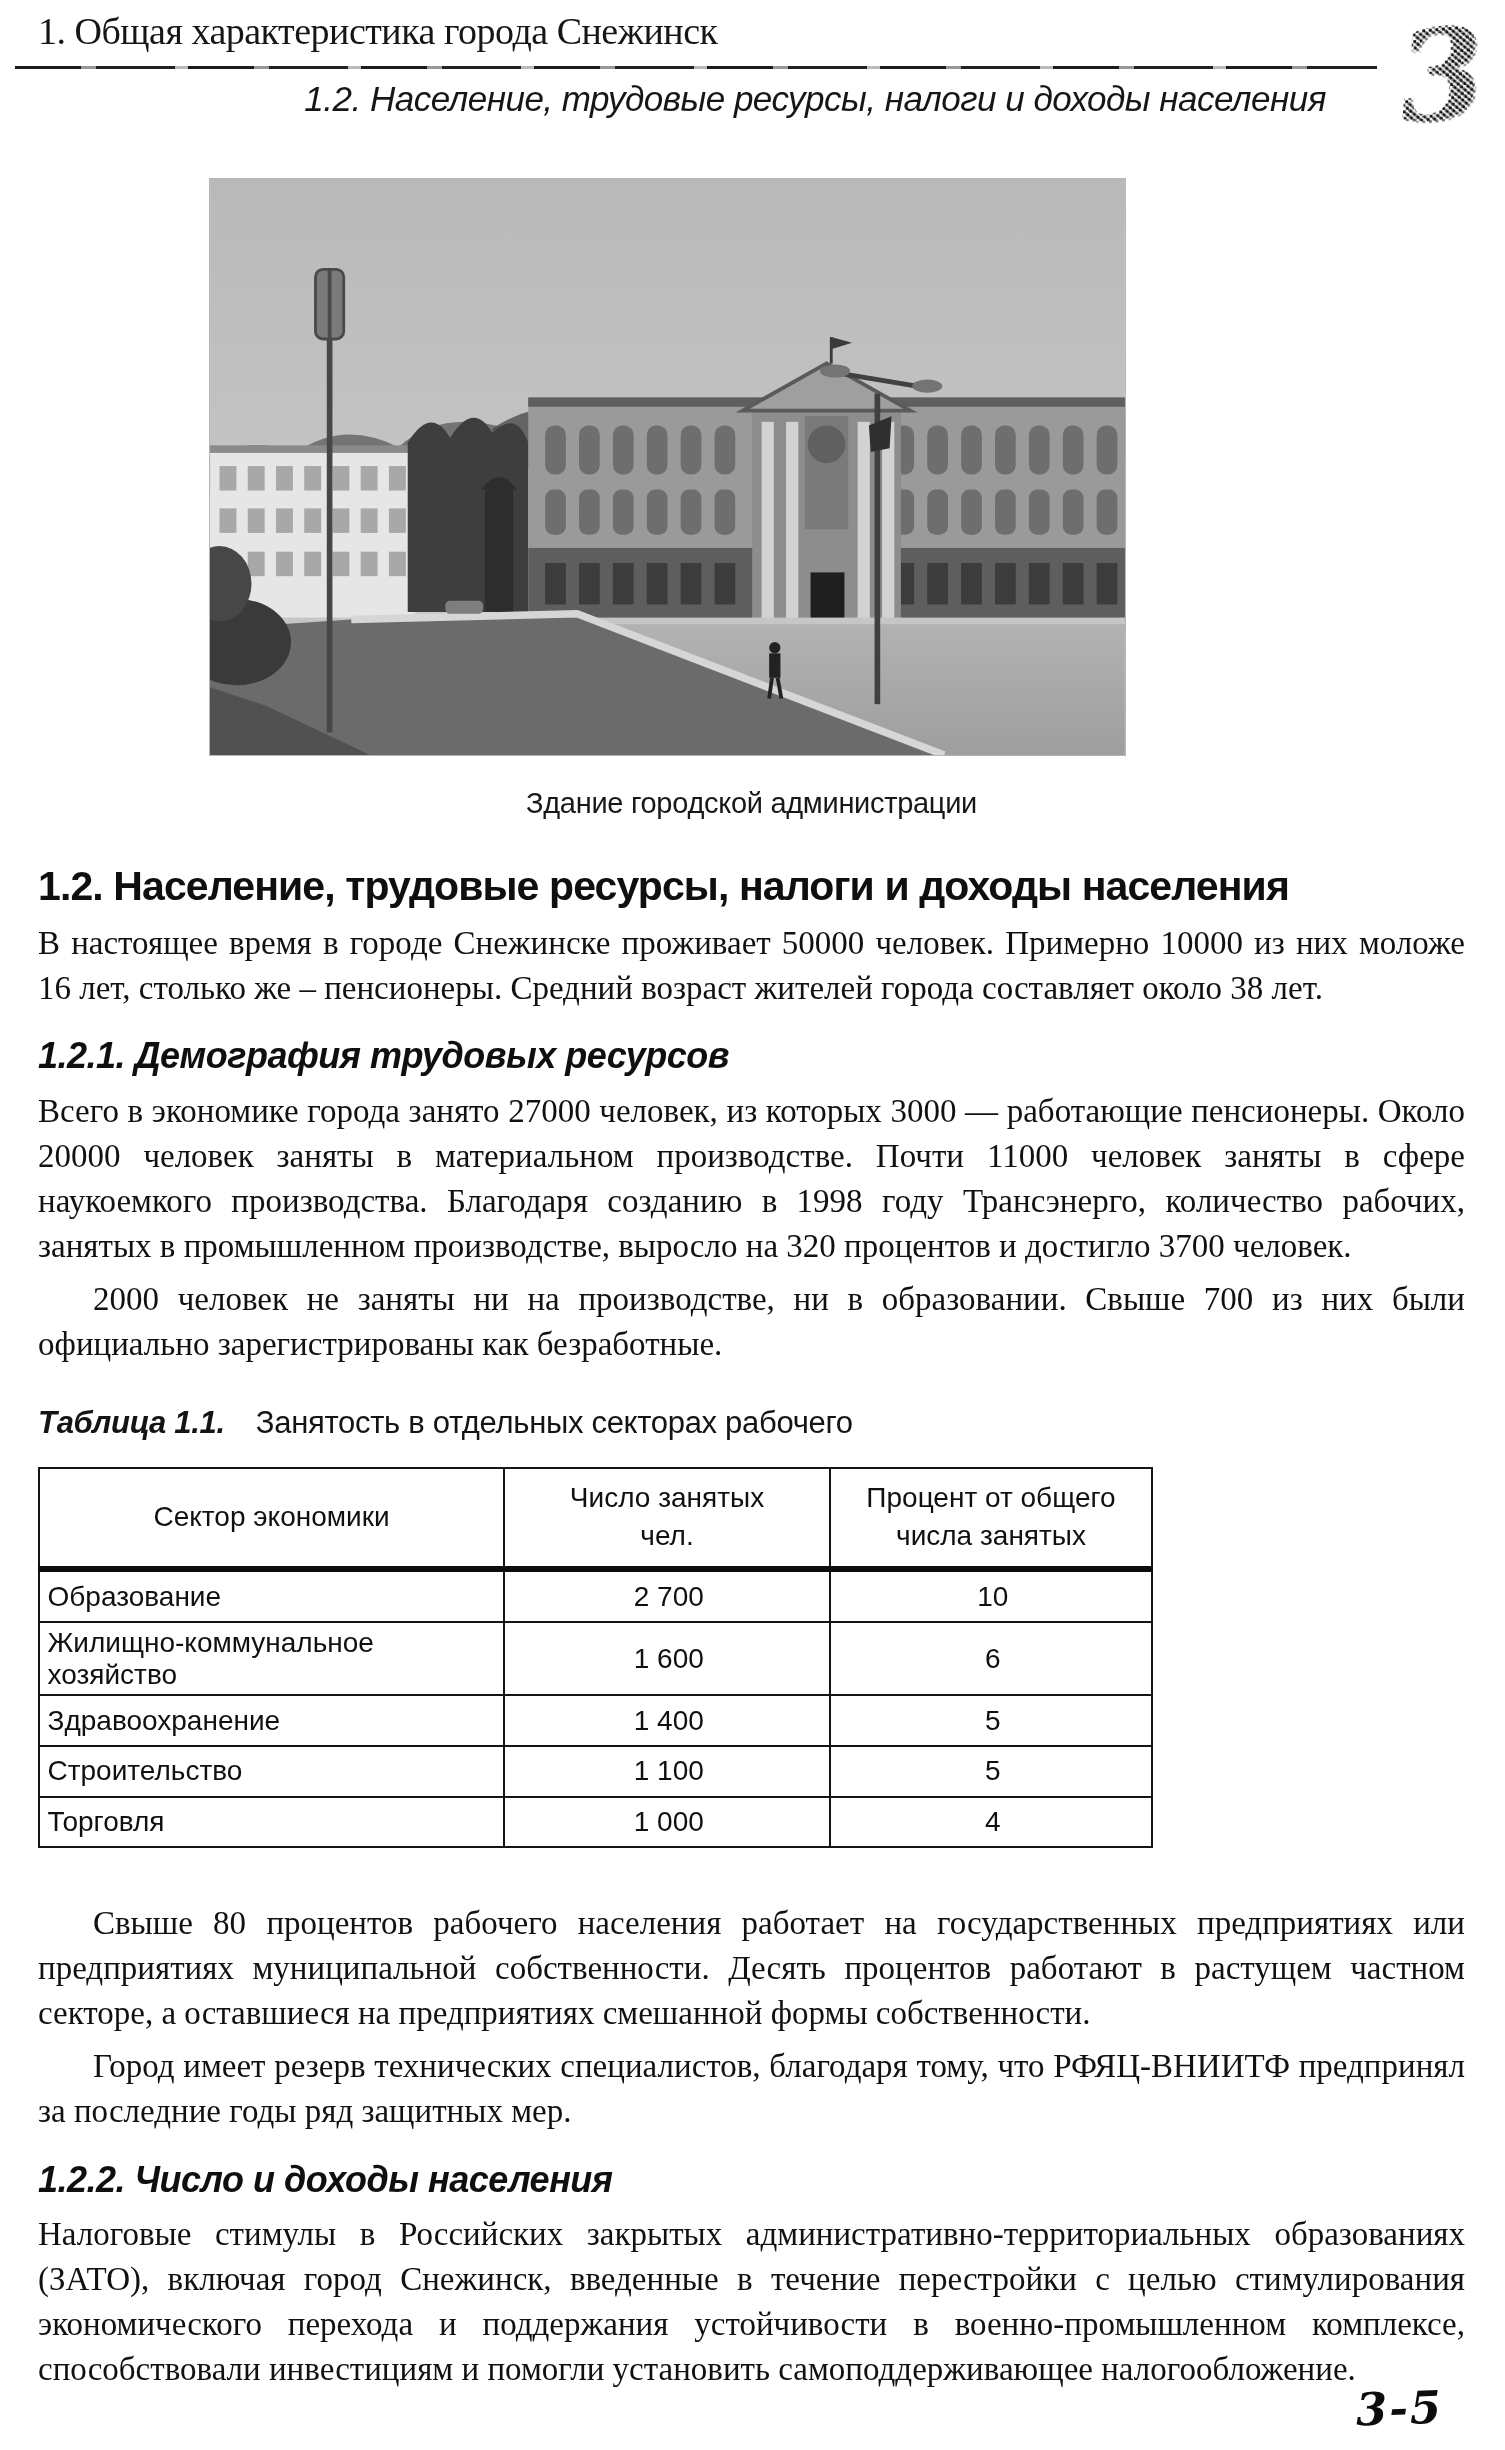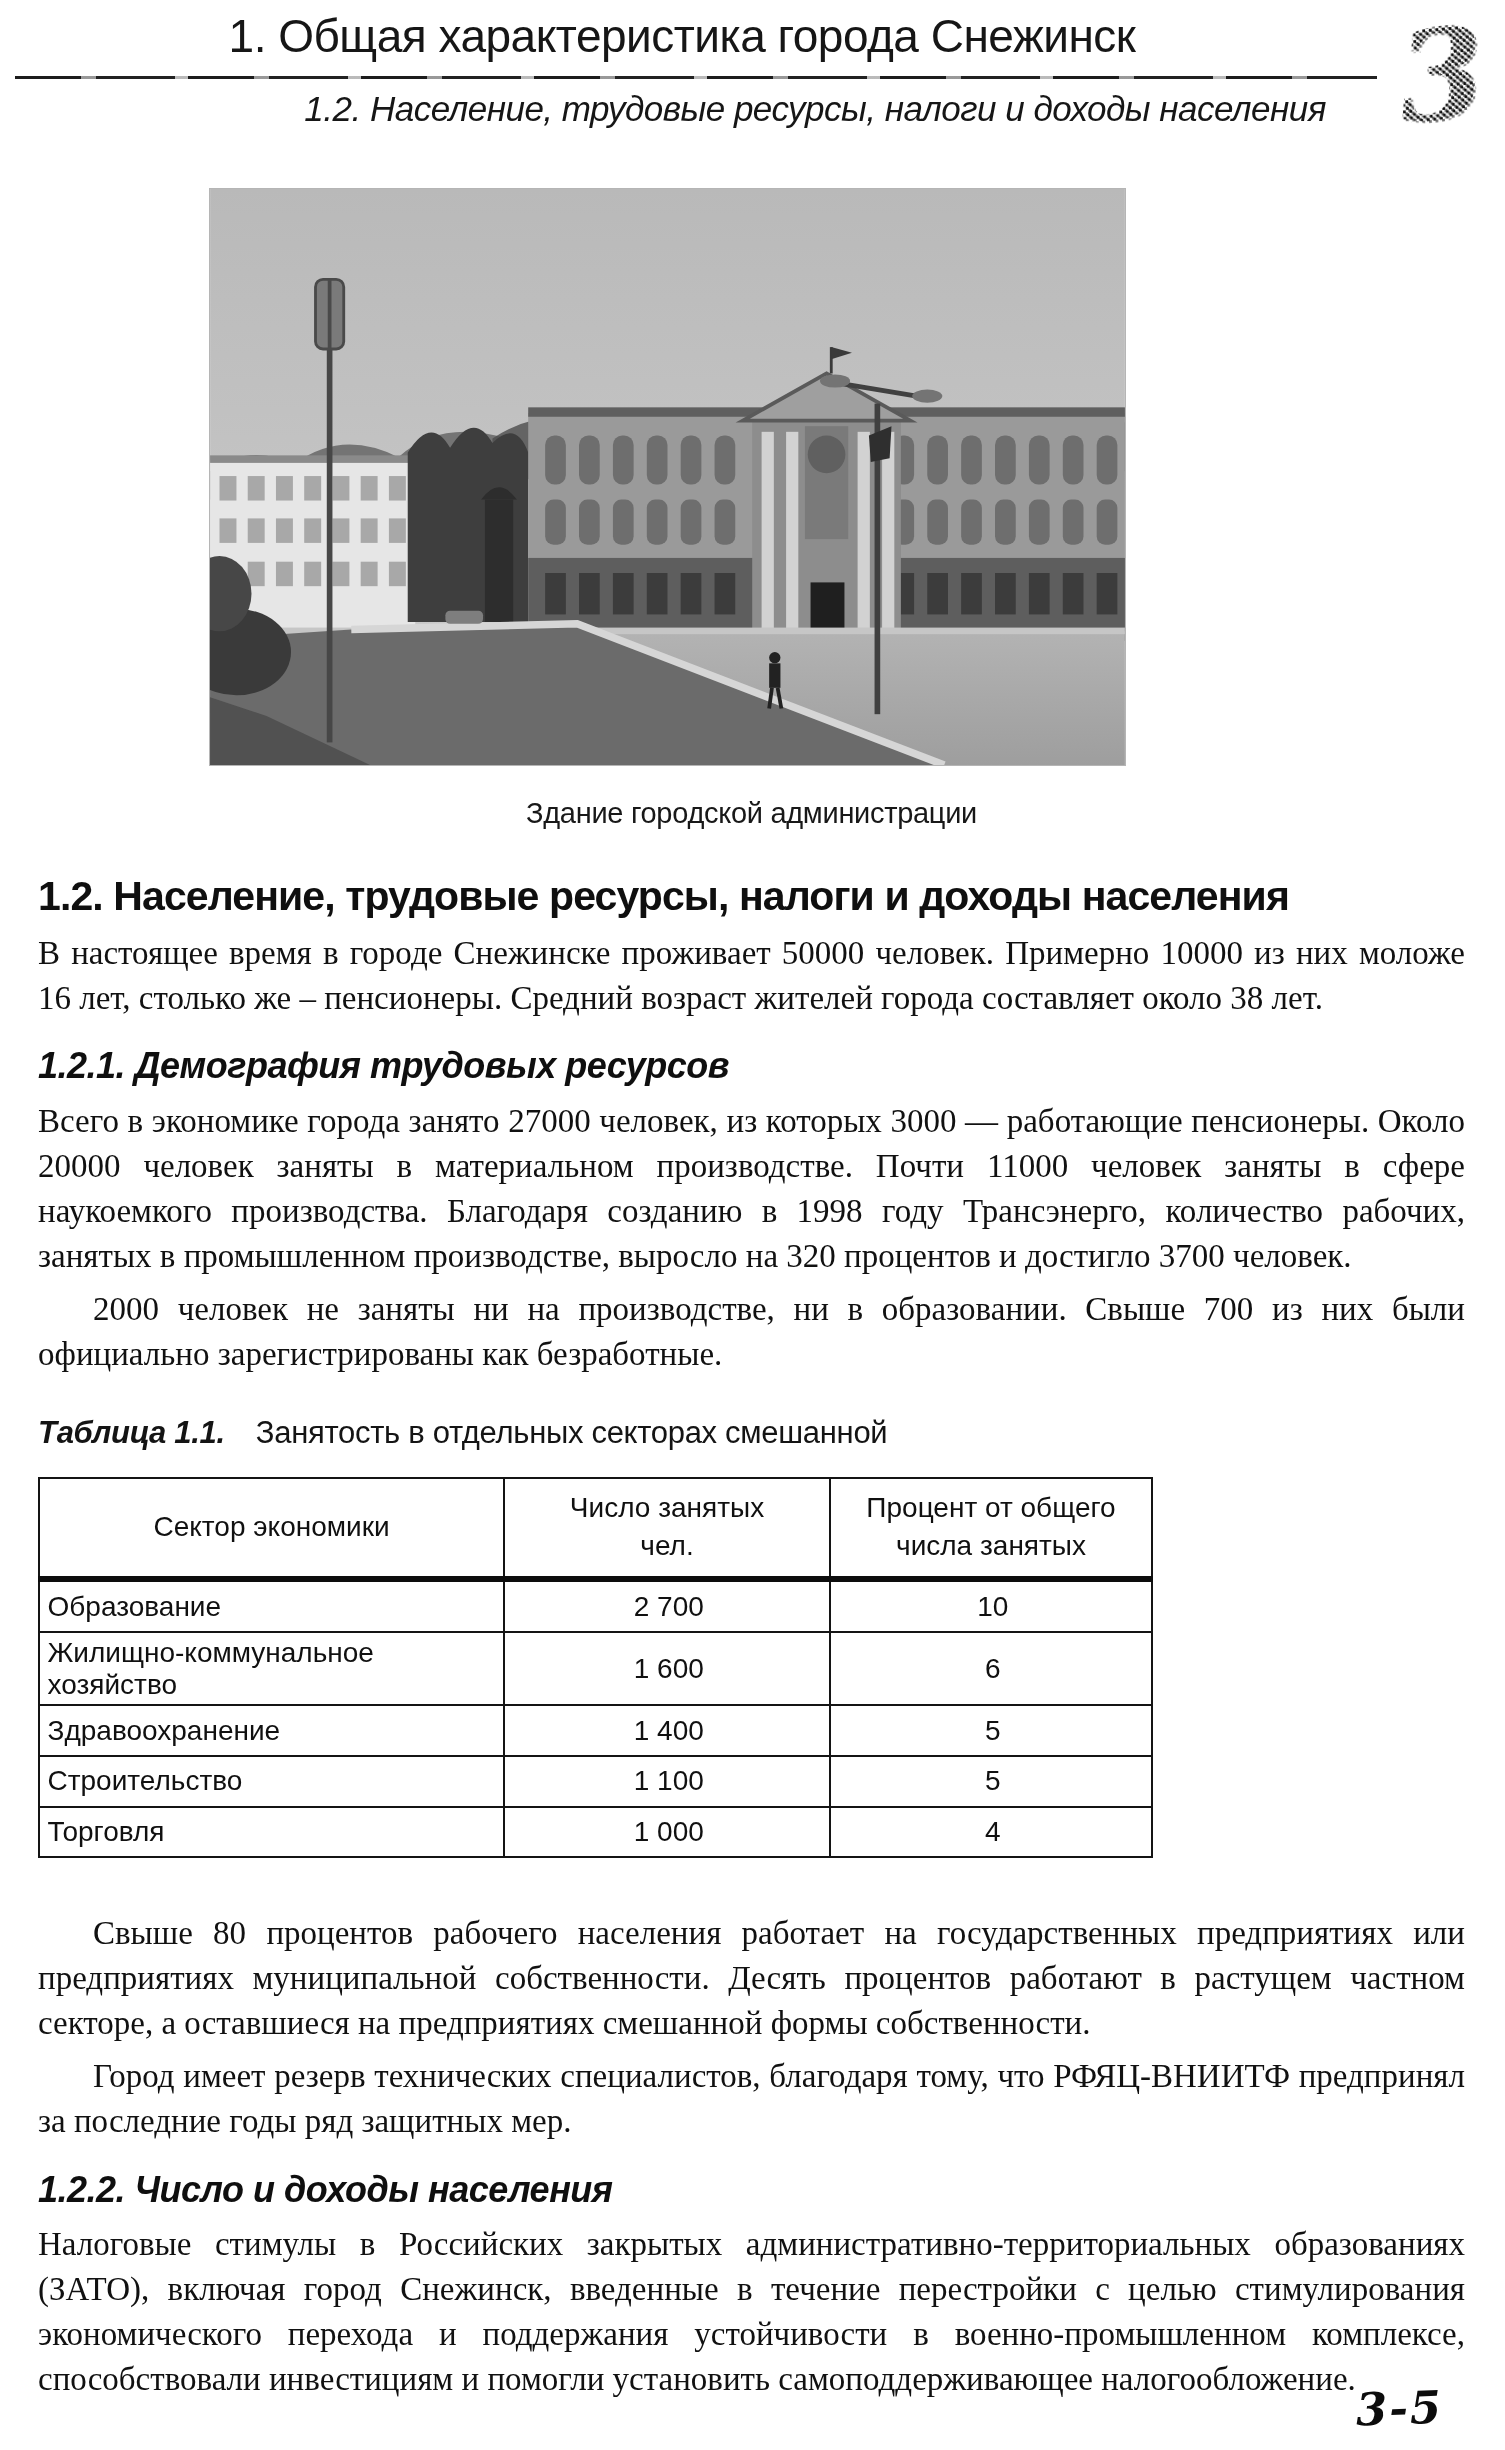--- a/index.html
+++ b/index.html
@@ -7,23 +7,23 @@
     width:1505px;height:2450px;position:relative;
     background:#ffffff;color:#121212;
     font-family:"Liberation Serif",serif;
     overflow:hidden;
   }
   .content{padding:9.4px 40px 0 38px;}
 
   
   .runhead{position:relative;padding-right:139px;}
   .runhead-line1{
-    font-family:Liberation Sans, sans-serif;
-    font-size:46px;letter-spacing:-0.5px;
-    text-align:center;color:#161616;
+    font-family:Liberation Serif, serif;
+    font-size:38px;letter-spacing:-0.5px;
+    text-align:left;color:#161616;
   }
   .head-rule{
     height:2.8px;margin:13px 0 9.4px -23.5px;width:1362px;
     background:repeating-linear-gradient(90deg,
       #1c1c1c 0 66px, rgba(28,28,28,.45) 66px 81px,
       #222 81px 160px, rgba(28,28,28,.3) 160px 173px);
   }
   .runhead-line2{
     font-family:"Liberation Sans",sans-serif;
     font-style:italic;font-size:35px;letter-spacing:-0.5px;
@@ -264,21 +264,21 @@
   </div>
 
   <div class="h2">1.2. Население, трудовые ресурсы, налоги и доходы населения</div>
   <p class="para">В настоящее время в городе Снежинске проживает 50000 человек. Примерно 10000 из них моложе 16 лет, столько же – пенсионеры. Средний возраст жителей города составляет около 38 лет.</p>
 
   <div class="h3">1.2.1. Демография трудовых ресурсов</div>
   <p class="para">Всего в экономике города занято 27000 человек, из которых 3000 — работающие пенсионеры. Около 20000 человек заняты в материальном производстве. Почти 11000 человек заняты в сфере наукоемкого производства. Благодаря созданию в 1998 году Трансэнерго, количество рабочих, занятых в промышленном производстве, выросло на 320 процентов и достигло 3700 человек.</p>
   <p class="para indent">2000 человек не заняты ни на производстве, ни в образовании. Свыше 700 из них были официально зарегистрированы как безработные.</p>
 
   <div class="tbl-caption">
-    <span class="lbl">Таблица 1.1.</span><span>Занятость в отдельных секторах смешанной</span>
+    <span class="lbl">Таблица 1.1.</span><span>Занятость в отдельных секторах рабочего</span>
   </div>
 
   <table class="employment">
     <colgroup>
         <col class="c1">
         <col class="c2">
         <col class="c3">
       </colgroup>
     <thead>
       <tr>

